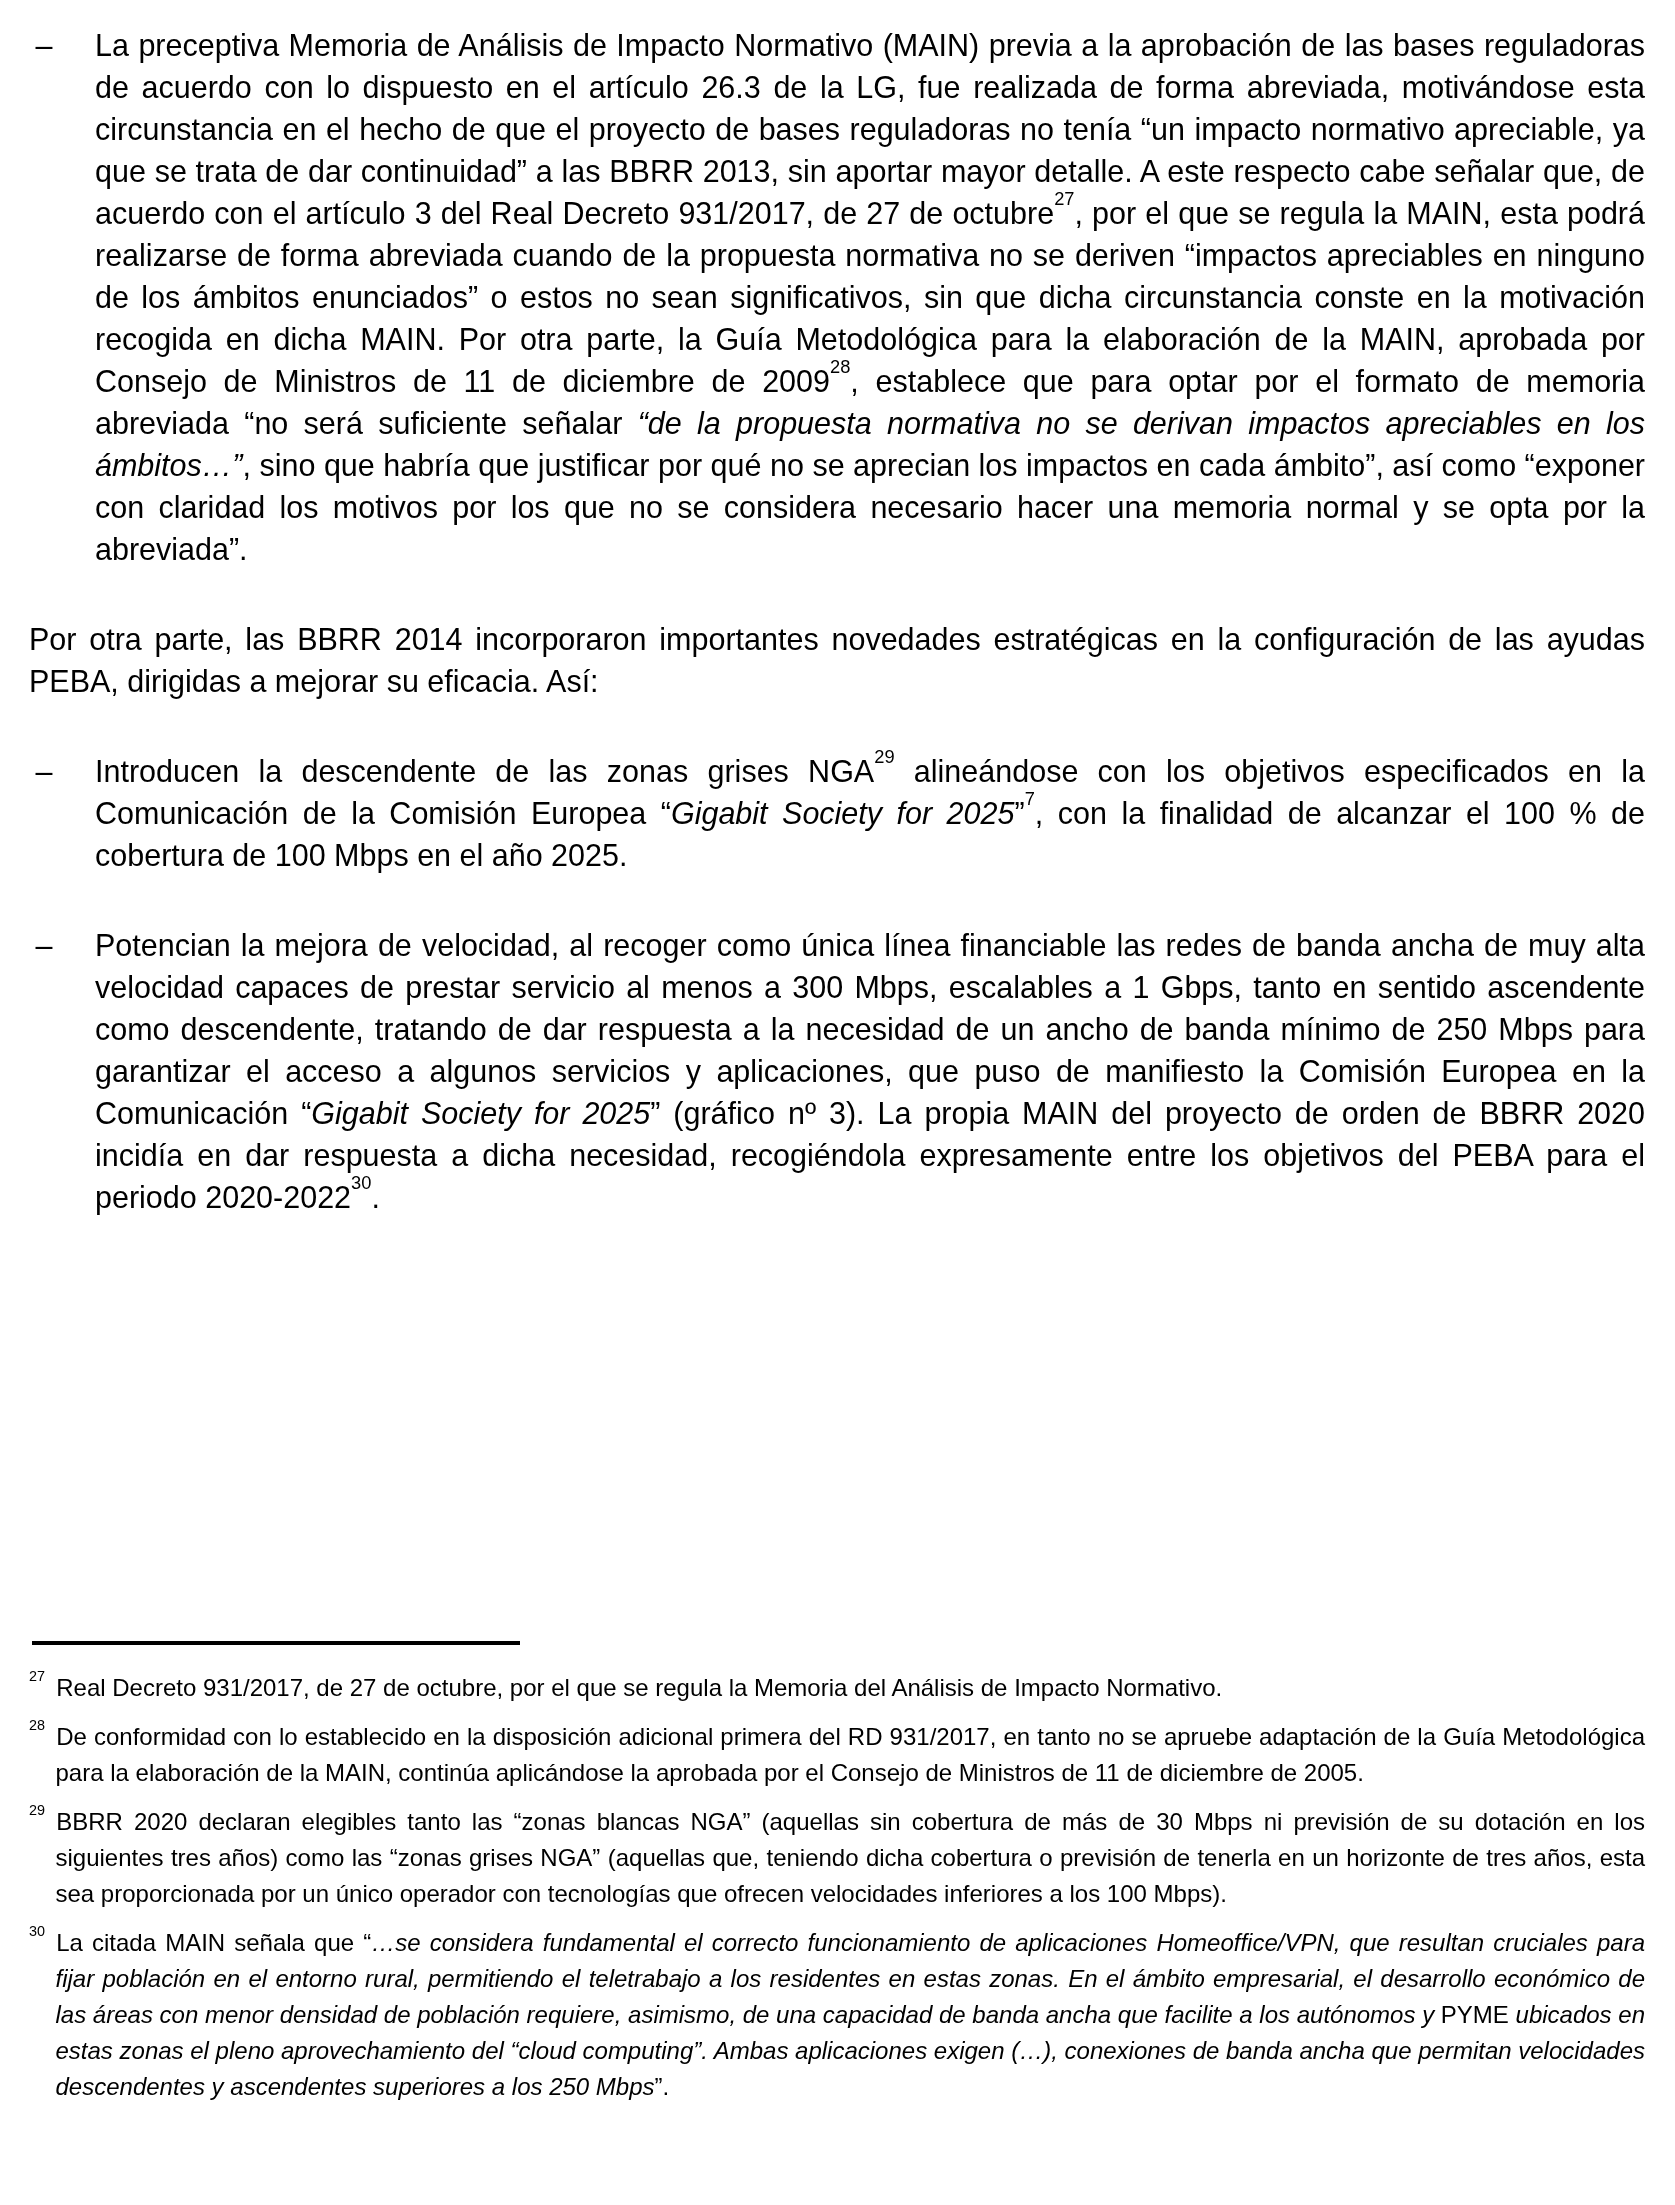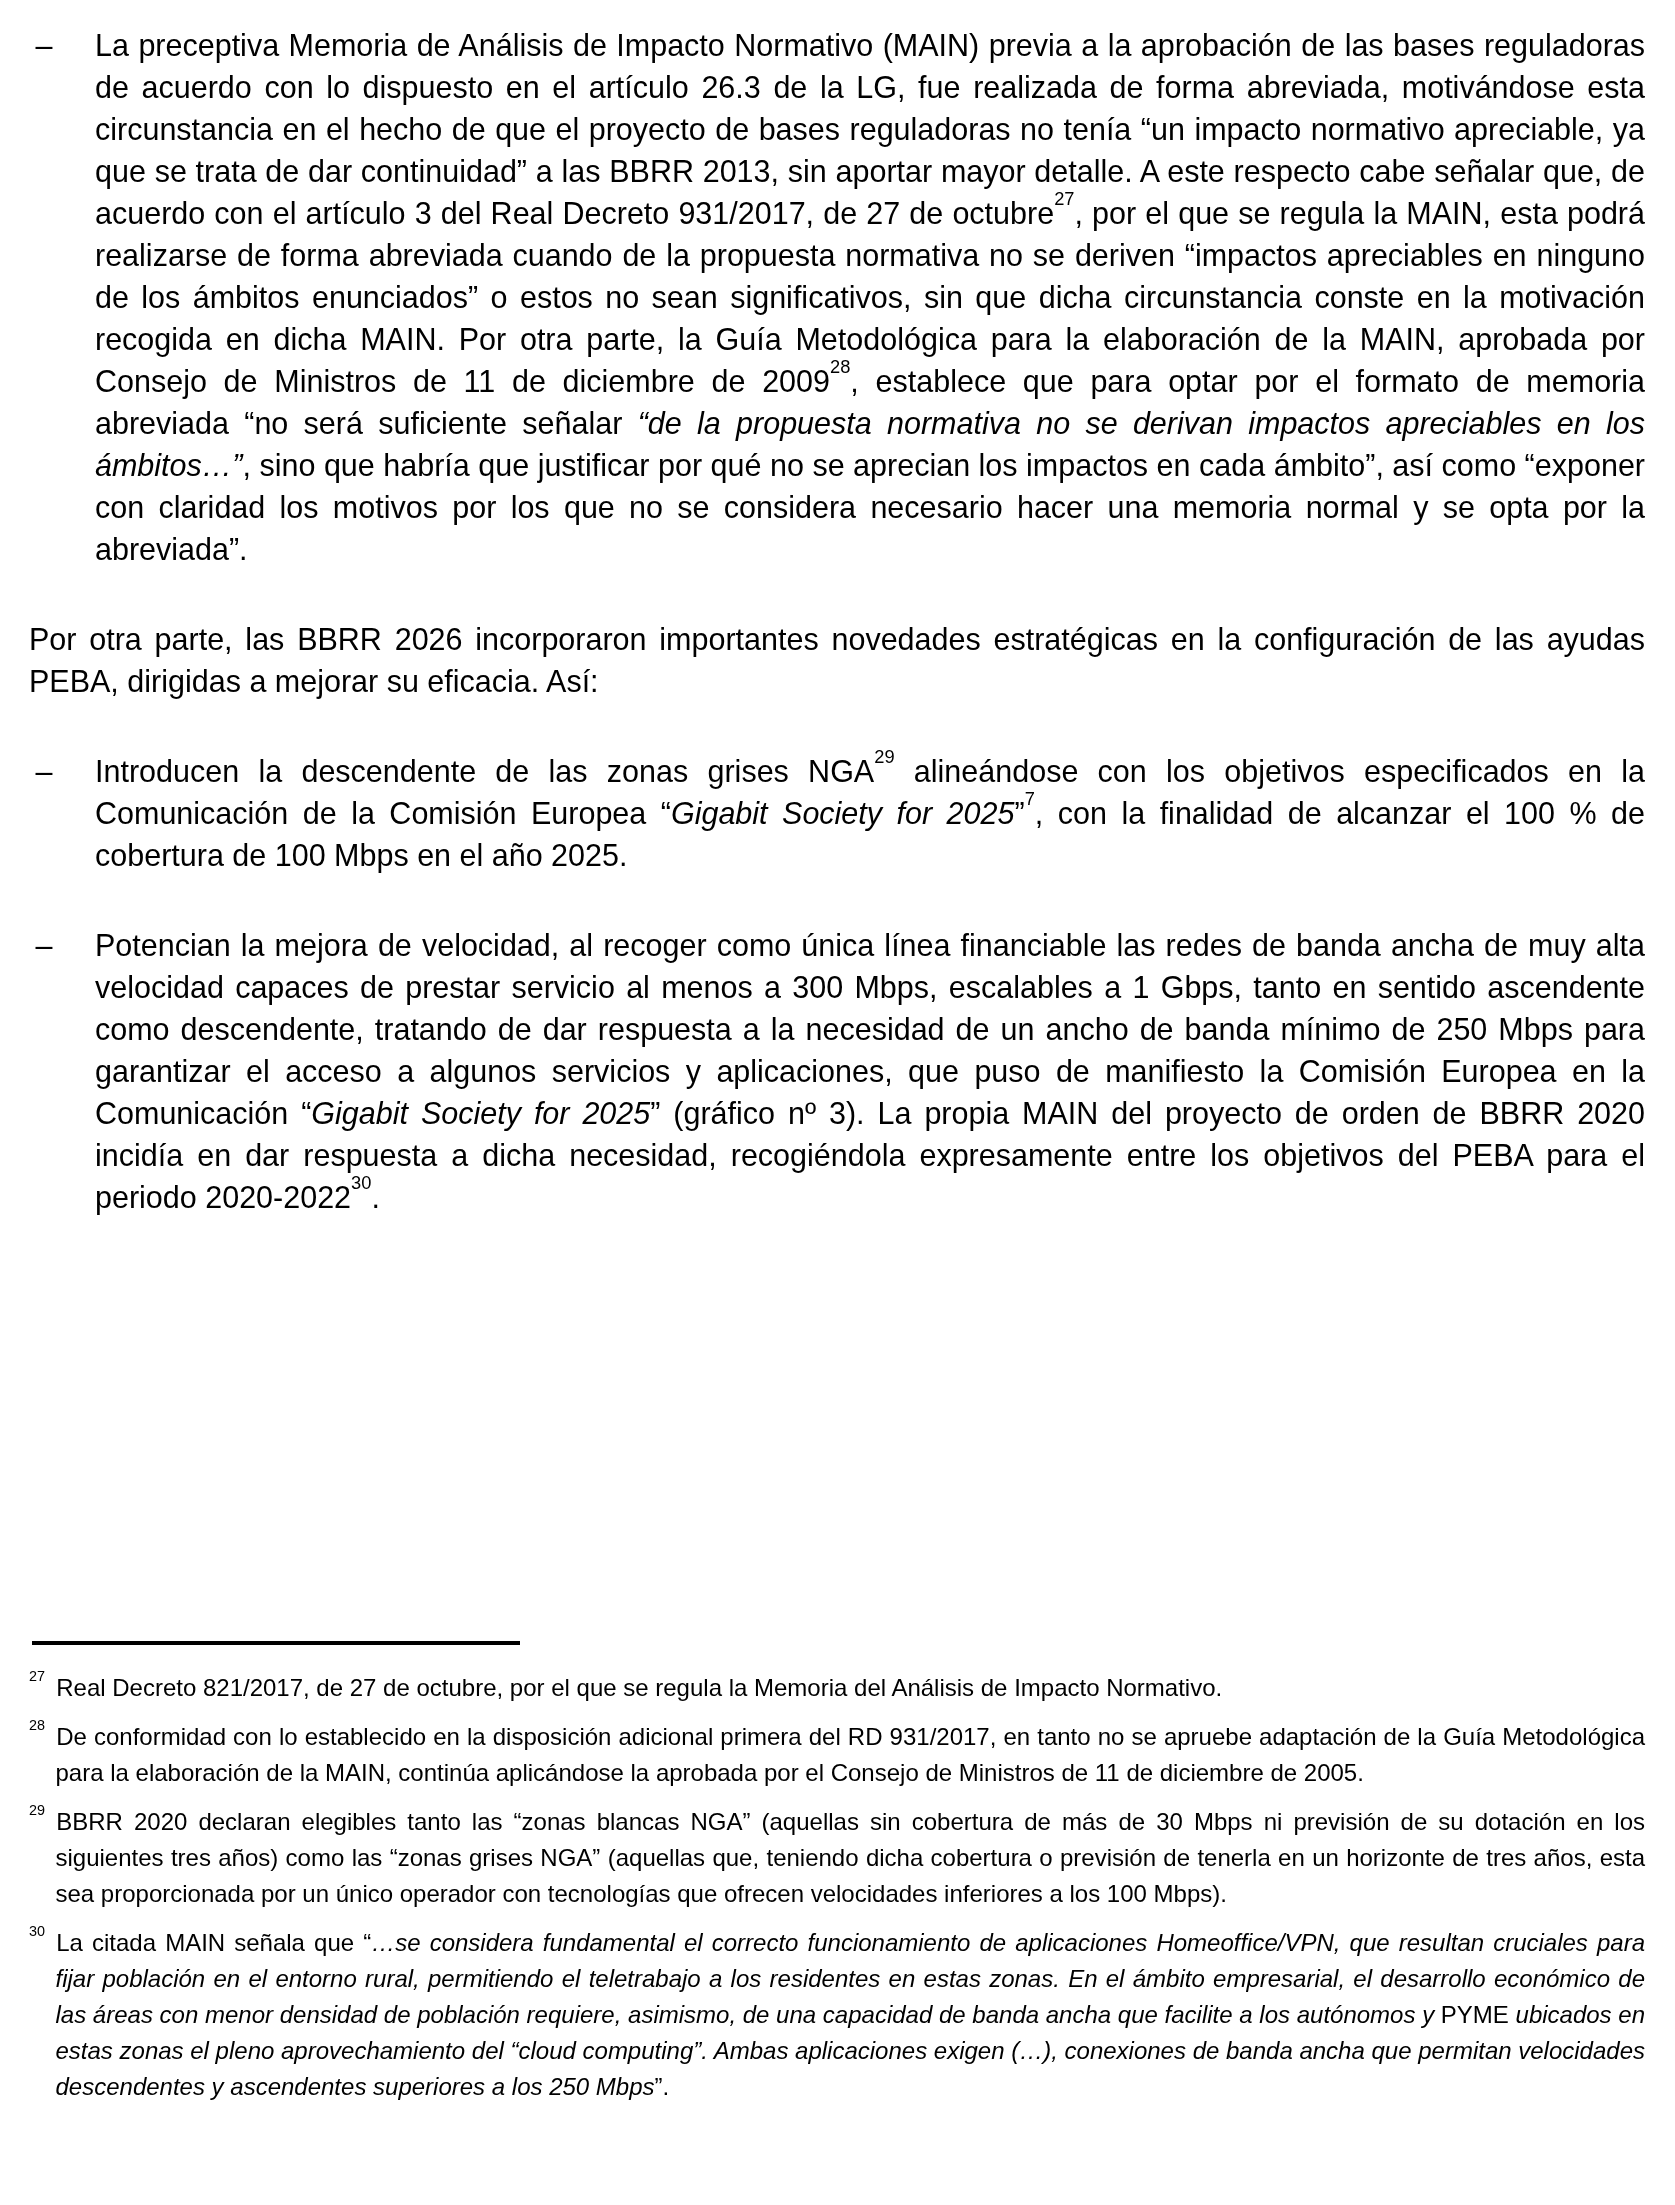--- a/index.html
+++ b/index.html
@@ -34,39 +34,39 @@
 
 <div class="page">
 
   <div class="content">
 
     <div class="bullet first">
       <span class="dash">–</span>
       <div class="btext"><span>La preceptiva Memoria de Análisis de Impacto Normativo (MAIN) previa a la aprobación de las bases reguladoras de acuerdo con lo dispuesto en el artículo 26.3 de la LG, fue realizada de forma abreviada, motivándose esta circunstancia en el hecho de que el proyecto de bases reguladoras no tenía “un impacto normativo apreciable, ya que se trata de dar continuidad” a las BBRR 2013, sin aportar mayor detalle. A este respecto cabe señalar que, de acuerdo con el artículo 3 del Real Decreto 931/2017, de 27 de octubre</span><sup>27</sup><span>, por el que se regula la MAIN, esta podrá realizarse de forma abreviada cuando de la propuesta normativa no se deriven “impactos apreciables en ninguno de los ámbitos enunciados” o estos no sean significativos, sin que dicha circunstancia conste en la motivación recogida en dicha MAIN. Por otra parte, la Guía Metodológica para la elaboración de la MAIN, aprobada por Consejo de Ministros de 11 de diciembre de 2009</span><sup>28</sup><span>, establece que para optar por el formato de memoria abreviada “no será suficiente señalar </span><i>“de la propuesta normativa no se derivan impactos apreciables en los ámbitos…”</i><span>, sino que habría que justificar por qué no se aprecian los impactos en cada ámbito”, así como “exponer con claridad los motivos por los que no se considera necesario hacer una memoria normal y se opta por la abreviada”.</span></div>
     </div>
 
-    <p class="para">Por otra parte, las BBRR 2026 incorporaron importantes novedades estratégicas en la configuración de las ayudas PEBA, dirigidas a mejorar su eficacia. Así:</p>
+    <p class="para">Por otra parte, las BBRR 2014 incorporaron importantes novedades estratégicas en la configuración de las ayudas PEBA, dirigidas a mejorar su eficacia. Así:</p>
 
     <div class="bullet">
       <span class="dash">–</span>
       <div class="btext"><span>Introducen la descendente de las zonas grises NGA</span><sup>29</sup><span> alineándose con los objetivos especificados en la Comunicación de la Comisión Europea “</span><i>Gigabit Society for 2025</i><span>”</span><sup>7</sup><span>, con la finalidad de alcanzar el 100 % de cobertura de 100 Mbps en el año 2025.</span></div>
     </div>
 
     <div class="bullet">
       <span class="dash">–</span>
       <div class="btext"><span>Potencian la mejora de velocidad, al recoger como única línea financiable las redes de banda ancha de muy alta velocidad capaces de prestar servicio al menos a 300 Mbps, escalables a 1 Gbps, tanto en sentido ascendente como descendente, tratando de dar respuesta a la necesidad de un ancho de banda mínimo de 250 Mbps para garantizar el acceso a algunos servicios y aplicaciones, que puso de manifiesto la Comisión Europea en la Comunicación “</span><i>Gigabit Society for 2025</i><span>” (gráfico nº 3). La propia MAIN del proyecto de orden de BBRR 2020 incidía en dar respuesta a dicha necesidad, recogiéndola expresamente entre los objetivos del PEBA para el periodo 2020-2022</span><sup>30</sup><span>.</span></div>
     </div>
 
   </div>
 
   <div class="footnotes">
     <div class="fn-sep"></div>
 
     <div class="fn fn-first">
-      <sup class="fn-num">27</sup><span><span>Real Decreto 821/2017, de 27 de octubre, por el que se regula la Memoria del Análisis de Impacto Normativo.</span></span>
+      <sup class="fn-num">27</sup><span><span>Real Decreto 931/2017, de 27 de octubre, por el que se regula la Memoria del Análisis de Impacto Normativo.</span></span>
     </div>
 
     <div class="fn">
       <sup class="fn-num">28</sup><span><span>De conformidad con lo establecido en la disposición adicional primera del RD 931/2017, en tanto no se apruebe adaptación de la Guía Metodológica para la elaboración de la MAIN, continúa aplicándose la aprobada por el Consejo de Ministros de 11 de diciembre de 2005.</span></span>
     </div>
 
     <div class="fn">
       <sup class="fn-num">29</sup><span><span>BBRR 2020 declaran elegibles tanto las “zonas blancas NGA” (aquellas sin cobertura de más de 30 Mbps ni previsión de su dotación en los siguientes tres años) como las “zonas grises NGA” (aquellas que, teniendo dicha cobertura o previsión de tenerla en un horizonte de tres años, esta sea proporcionada por un único operador con tecnologías que ofrecen velocidades inferiores a los 100 Mbps).</span></span>
     </div>
 

